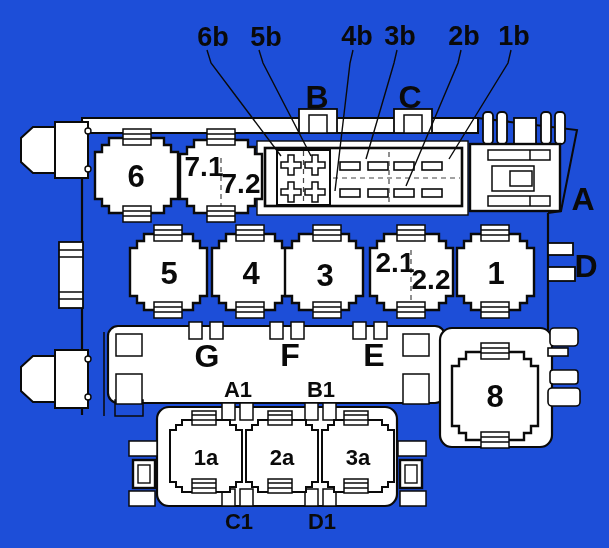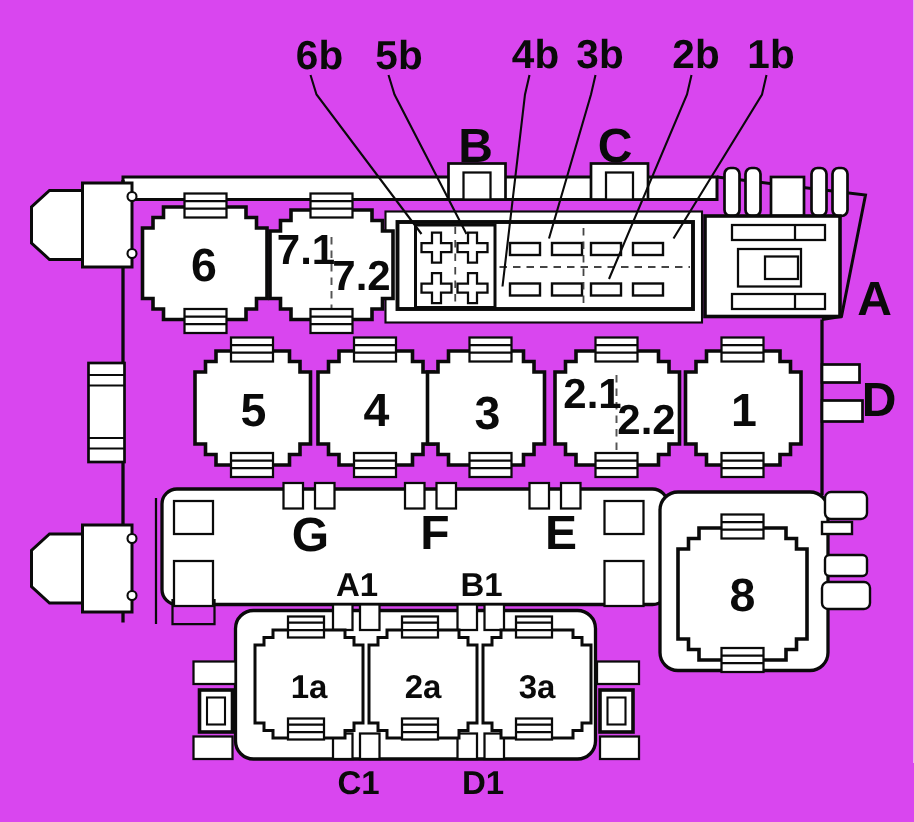--- a/index.html
+++ b/index.html
@@ -1,16 +1,16 @@
 <!DOCTYPE html>
 <html><head>
 <meta charset="utf-8">
 <style>
   html,body{margin:0;padding:0;background:#ffffff;}
-  .stage{position:relative;width:609px;height:548px;background:#d946ef;overflow:hidden;
+  .stage{position:relative;width:609px;height:548px;background:#1d4ed8;overflow:hidden;
          font-family:"Liberation Sans",sans-serif;}
   svg{display:block;}
   .lbl{font-family:"Liberation Sans",sans-serif;font-weight:bold;fill:#0a0a0a;}
   .cap{font-size:27px;}
   .big{font-size:32px;}
   .num{font-size:31px;}
   .sub{font-size:28px;}
   .sm{font-size:22px;}
 </style>
 </head>

